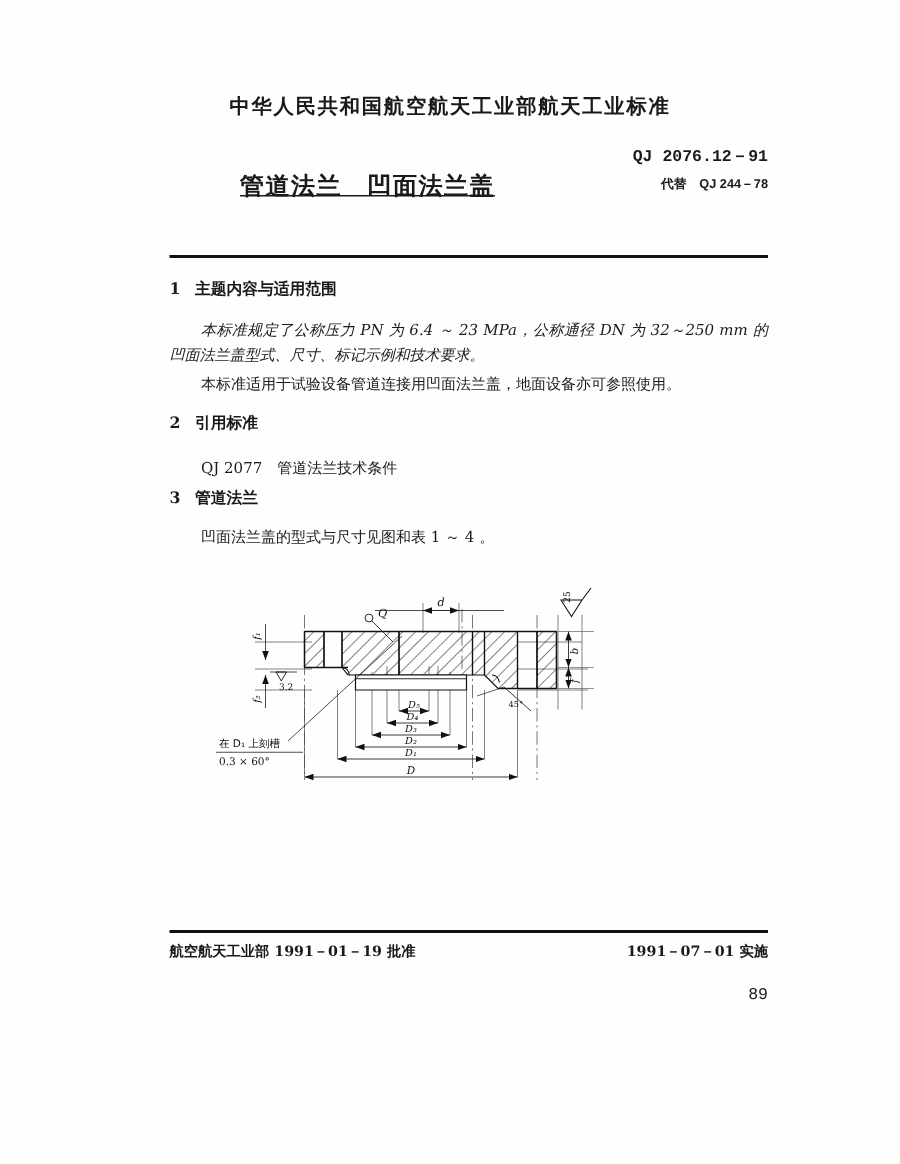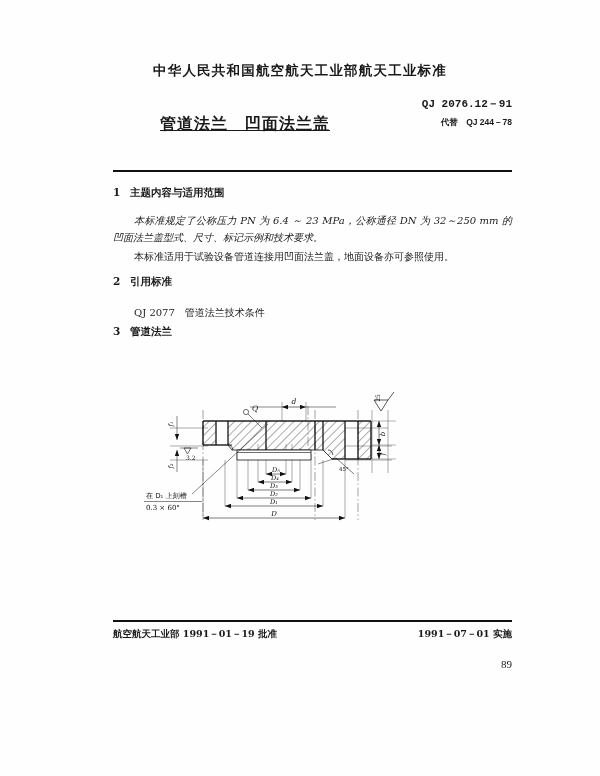--- a/index.html
+++ b/index.html
@@ -129,21 +129,21 @@
     font-size: 9.5px;
     font-weight: bold;
     font-family: "DejaVu Serif", "Liberation Serif", serif;
     white-space: nowrap;
   }
   .pageno {
     position: absolute;
     right: 88px;
     top: 658px;
     font-size: 11px;
-    font-family: Liberation Serif, serif;
+    font-family: Liberation Mono, monospace;
     margin-left: 22px;
   }
 </style>
 </head>
 <body>
 
 <div class="page">
 
   <div class="hdr-org">中华人民共和国航空航天工业部航天工业标准</div>
 
@@ -166,20 +166,21 @@
   <div class="sec-head" style="top:275px;">
     <span class="sec-num">2</span><span>引用标准</span>
   </div>
 
   <div class="para" style="top:304px; text-indent:21px;">QJ 2077　管道法兰技术条件</div>
 
   <div class="sec-head" style="top:325px;">
     <span class="sec-num">3</span><span>管道法兰</span>
   </div>
 
+  <div class="para" style="top:350px; text-indent:21px;">凹面法兰盖的型式与尺寸见图和表 1 ～ 4 。</div>
 
   <div class="figure">
     <svg width="345" height="145" viewBox="0 0 345 145" xmlns="http://www.w3.org/2000/svg">
       <defs>
         <pattern id="hatchR" width="6" height="6" patternTransform="rotate(45)" patternUnits="userSpaceOnUse">
           <line x1="0" y1="0" x2="0" y2="6" stroke="#111" stroke-width="0.7"></line>
         </pattern>
         <pattern id="hatchL" width="6" height="6" patternTransform="rotate(-45)" patternUnits="userSpaceOnUse">
           <line x1="0" y1="0" x2="0" y2="6" stroke="#111" stroke-width="0.7"></line>
         </pattern>

